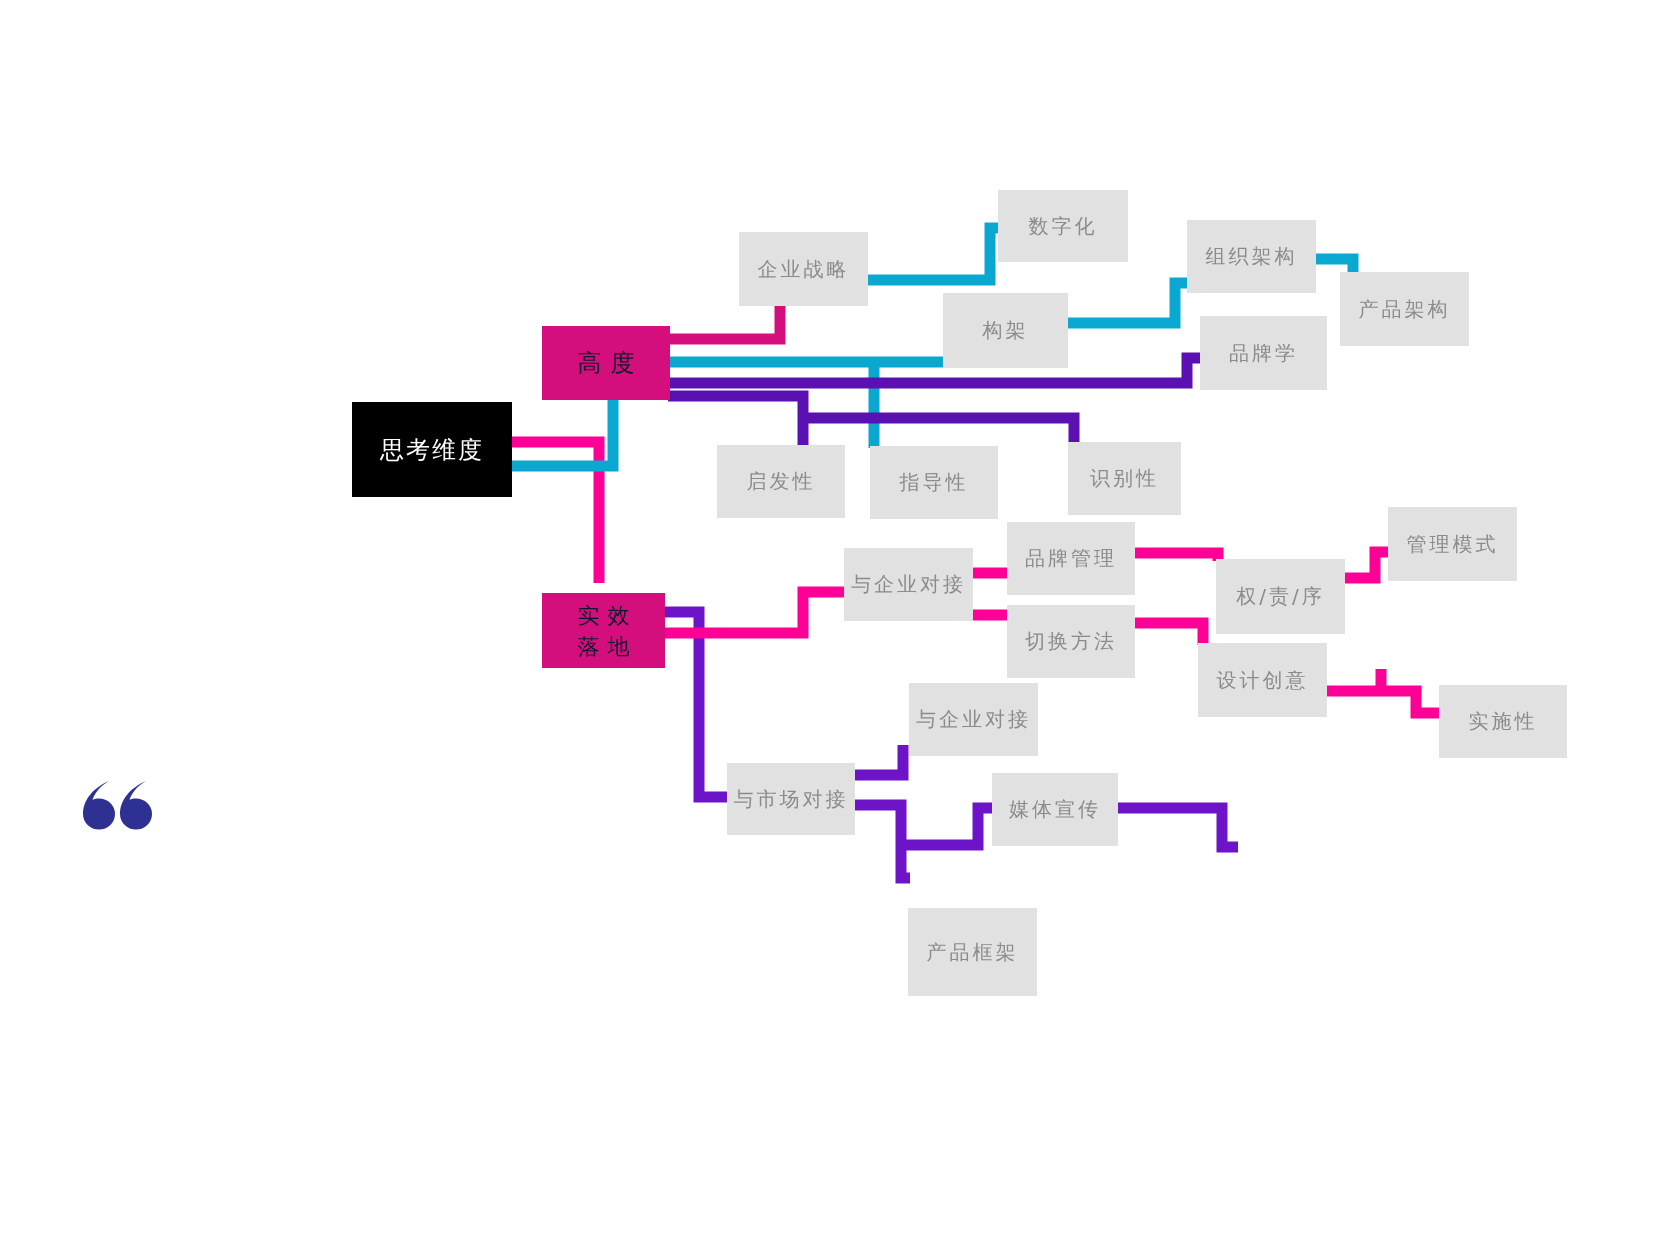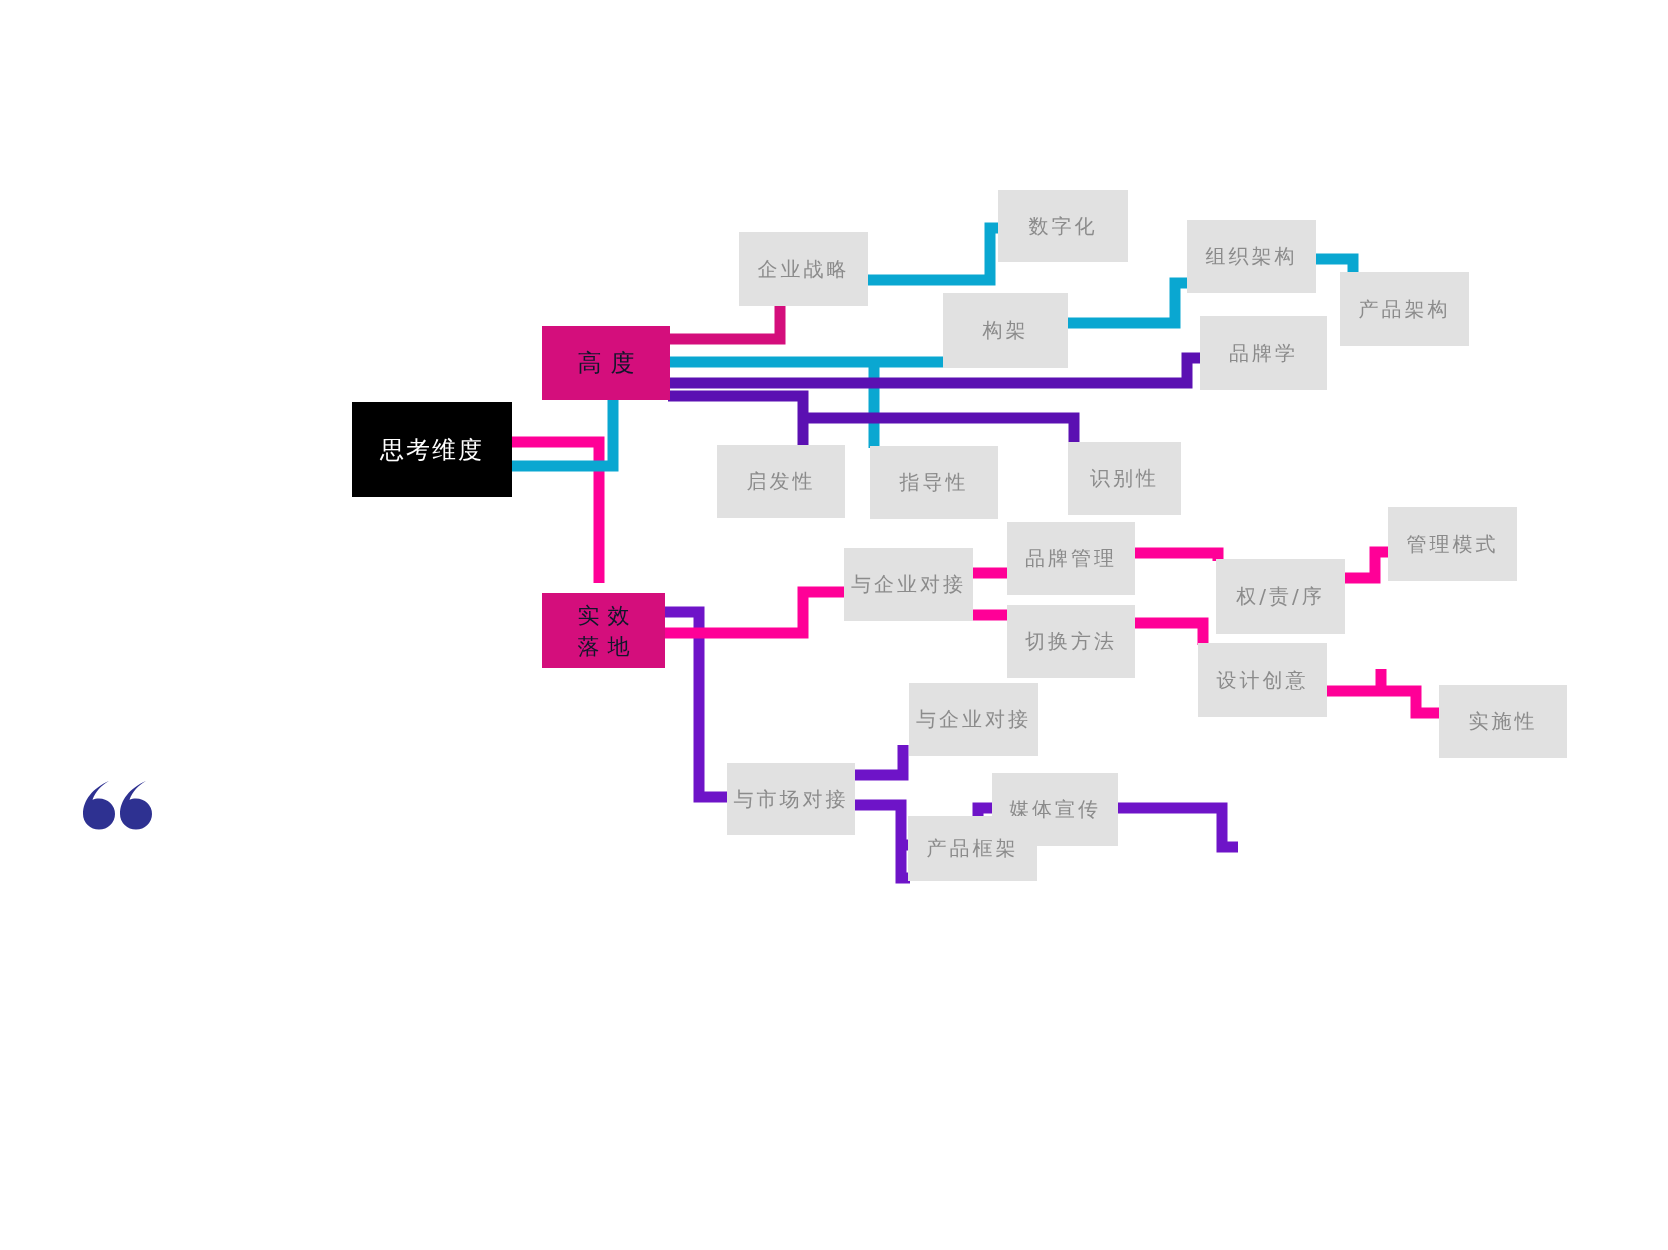--- a/index.html
+++ b/index.html
@@ -121,21 +121,21 @@
 
   <div class="node gray" style="left:727px;top:763px;width:128px;height:72px">
     <span>与市场对接</span>
   </div>
   <div class="node gray" style="left:909px;top:683px;width:129px;height:73px">
     <span>与企业对接</span>
   </div>
   <div class="node gray" style="left:992px;top:773px;width:126px;height:73px">
     <span>媒体宣传</span>
   </div>
-  <div class="node gray" style="left:908px;top:816px;width:129px;height:65px">
+  <div class="node gray" style="left:908px;top:908px;width:129px;height:88px">
     <span>产品框架</span>
   </div>
 
   <svg class="quote-mark" viewBox="0 0 76 52" xmlns="http://www.w3.org/2000/svg">
     <g fill="#2e3191">
       <path d="M27 0 C11 7 1 19 1 33 A16 15.5 0 1 0 17 17.5 C14.5 17.5 12.5 17.8 10.5 18.8 C13.5 10.5 19 4.5 27 0 Z"></path>
       <path d="M64 0 C48 7 38 19 38 33 A16 15.5 0 1 0 54 17.5 C51.5 17.5 49.5 17.8 47.5 18.8 C50.5 10.5 56 4.5 64 0 Z"></path>
     </g>
   </svg>
 

